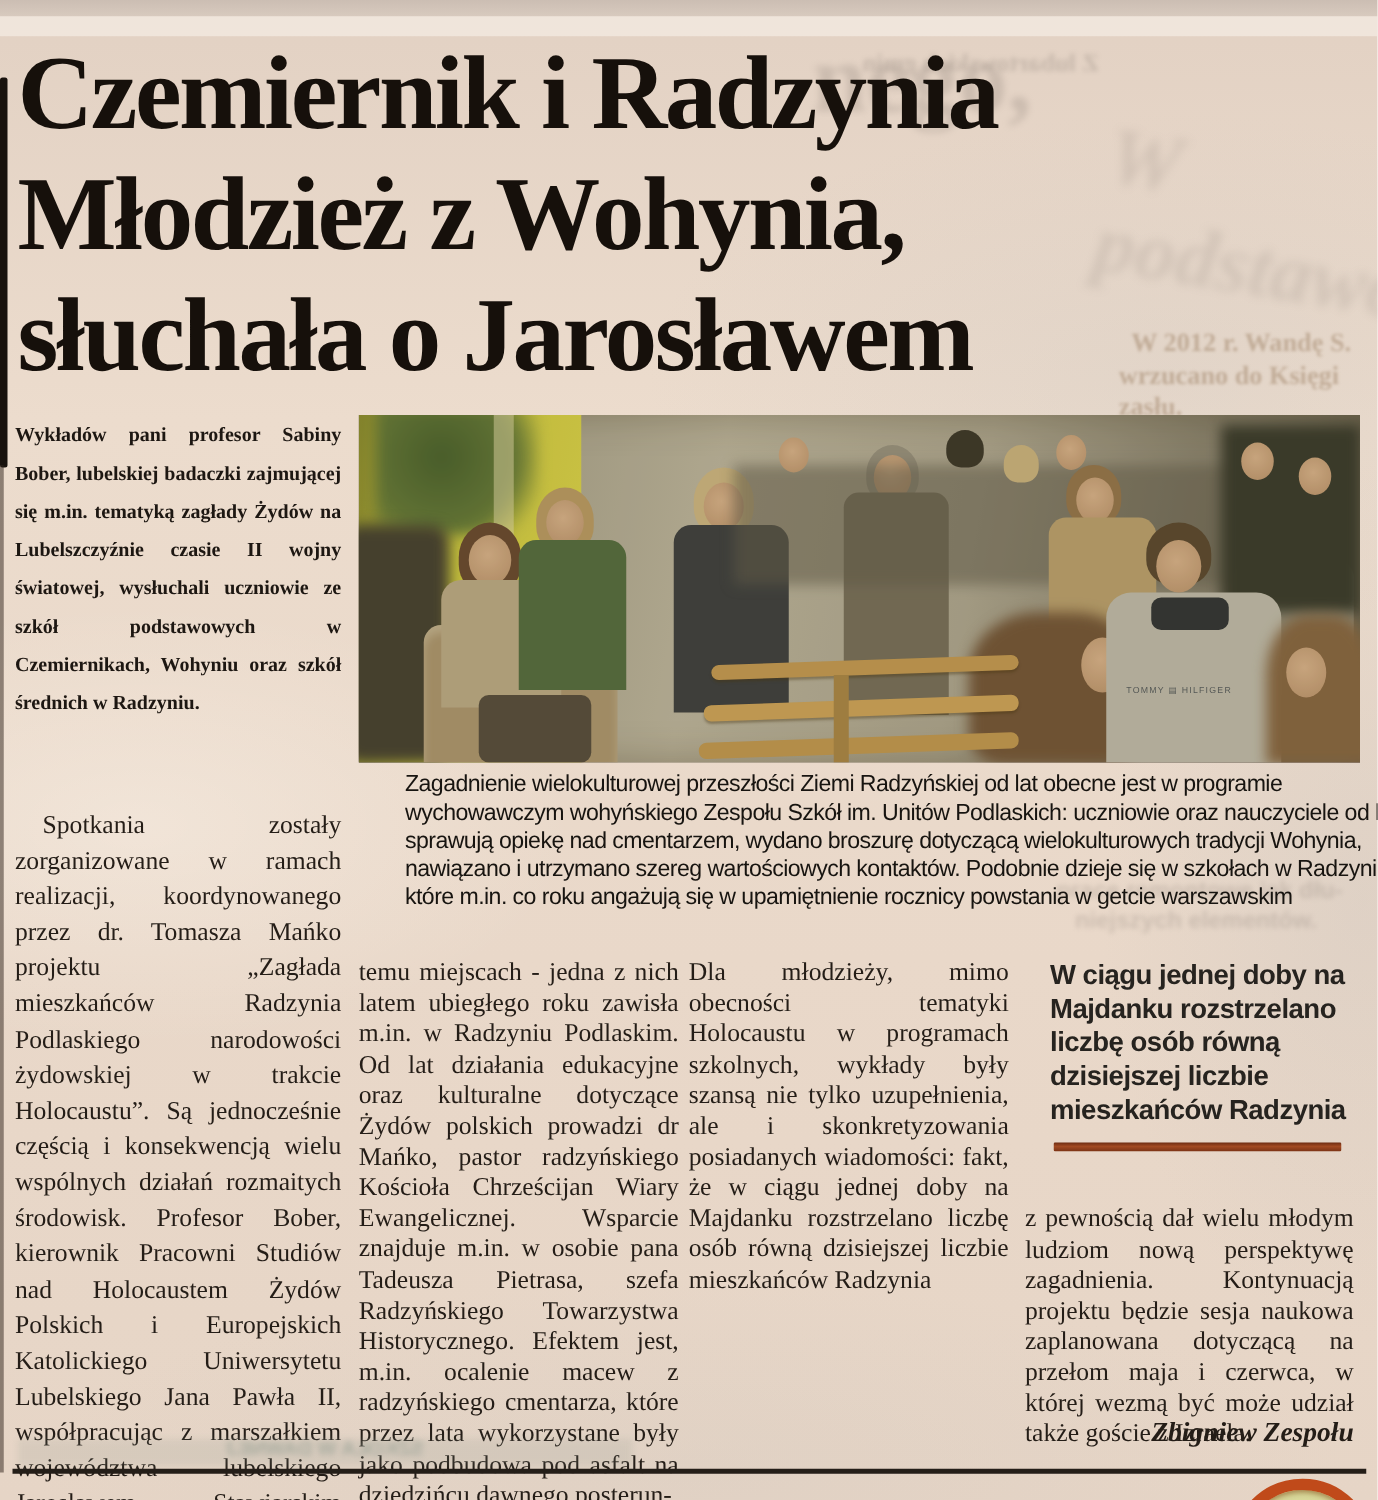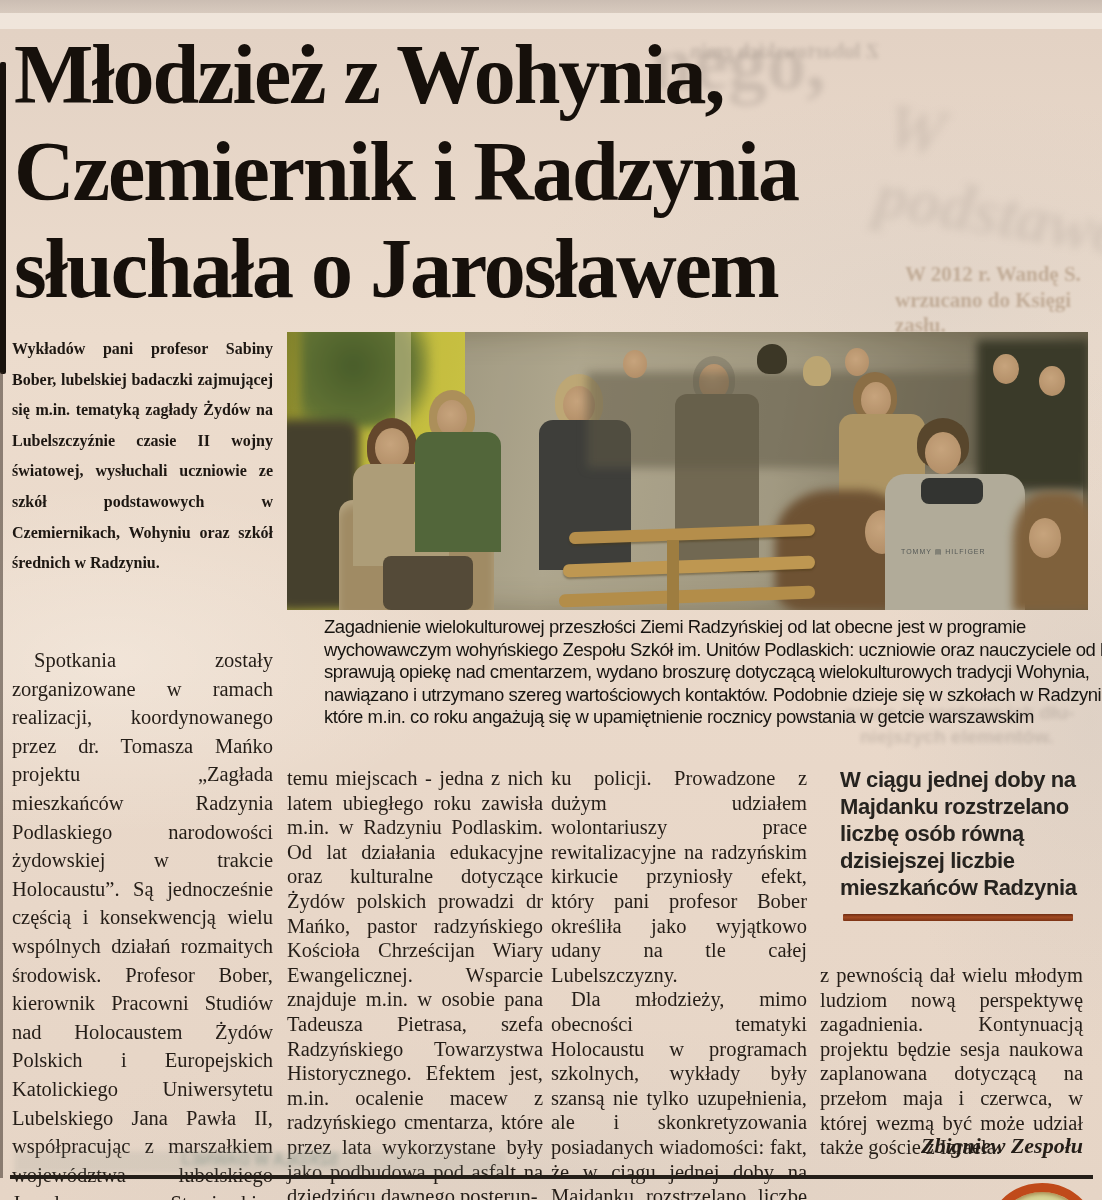--- a/index.html
+++ b/index.html
@@ -75,22 +75,22 @@
 
 <div class="abs ghost" style="left:690px;top:40px;font-size:20px;font-weight:bold;transform:scaleX(-1);">Z lubartowskich gmin</div>
 <div class="abs ghost" style="left:650px;top:18px;font-size:78px;font-weight:bold;opacity:.28;filter:blur(3px);">nego,</div>
 <div class="abs ghost" style="left:880px;top:110px;font-size:66px;font-style:italic;font-weight:bold;opacity:.20;filter:blur(4px);transform:rotate(9deg);width:260px;line-height:70px;">W podstawowej</div>
 <div class="abs ghost" style="left:905px;top:262px;font-size:21px;font-weight:bold;color:#a08468;opacity:.5;filter:blur(1.2px);">W 2012 r. Wandę S.</div>
 <div class="abs ghost" style="left:895px;top:288px;font-size:21px;font-weight:bold;color:#a08468;opacity:.5;filter:blur(1.2px);">wrzucano do Księgi zasłu.</div>
 <div class="abs ghost" style="left:845px;top:702px;font-size:19px;font-weight:bold;font-family:'Liberation Sans',sans-serif;opacity:.30;">prace remontowe jak dłu-</div>
 <div class="abs ghost" style="left:860px;top:726px;font-size:19px;font-weight:bold;font-family:'Liberation Sans',sans-serif;opacity:.30;">niejszych elementów.</div>
 
 <h1 class="abs headline" style="margin:0;">
+  <span>Czemiernik i Radzynia</span>
   <span>Młodzież z Wohynia,</span>
-  <span>Czemiernik i Radzynia</span>
   <span>słuchała o Jarosławem</span>
 </h1>
 
 <p class="col col1lead" style="margin:0;">Wykładów pani profesor Sabiny Bober, lubelskiej badaczki zajmującej się m.in. tematyką zagłady Żydów na Lubelszczyźnie czasie II wojny światowej, wysłuchali uczniowie ze szkół podstawowych w Czemiernikach, Wohyniu oraz szkół średnich w Radzyniu.</p>
 <p class="col col1p2" style="margin:0;">Spotkania zostały zorganizowane w ramach realizacji, koordynowanego przez dr. Tomasza Mańko projektu „Zagłada mieszkańców Radzynia Podlaskiego narodowości żydowskiej w trakcie Holocaustu”. Są jednocześnie częścią i konsekwencją wielu wspólnych działań rozmaitych środowisk. Profesor Bober, kierownik Pracowni Studiów nad Holocaustem Żydów Polskich i Europejskich Katolickiego Uniwersytetu Lubelskiego Jana Pawła II, współpracując z marszałkiem województwa lubelskiego Jarosławem Stawiarskim mocno zaangażowana jest w akcję upamiętniania nieistniejących społeczności żydowskich przez umieszczanie pamiątkowych tablic w odpowiednich ku</p>
 
 <div class="abs photo">
   <div class="abs" style="left:0;top:0;width:178px;height:278px;background:linear-gradient(100deg,#7f812a,#c6c23c 45%,#d6ce48);"></div>
   <div class="abs blob" style="left:14px;top:-8px;width:130px;height:104px;background:radial-gradient(circle at 40% 40%, #3c5628, #5a7034 60%, transparent 85%);"></div>
   <div class="abs" style="left:108px;top:0;width:16px;height:185px;background:#d9d2a4;opacity:.55;"></div>
@@ -136,21 +136,20 @@
   <div class="abs" style="left:276px;top:228px;width:252px;height:13px;background:#c59a55;border-radius:6px;transform:rotate(-2deg);box-shadow:0 2px 2px rgba(60,40,10,.4);"></div>
   <div class="abs" style="left:272px;top:258px;width:256px;height:13px;background:#b88e4c;border-radius:6px;transform:rotate(-2deg);"></div>
   <div class="abs" style="left:380px;top:208px;width:12px;height:70px;background:#a07c42;"></div>
   <div class="abs sepia"></div>
 </div>
 
 <div class="abs caption">Zagadnienie wielokulturowej przeszłości Ziemi Radzyńskiej od lat obecne jest w programie wychowawczym wohyńskiego Zespołu Szkół im. Unitów Podlaskich: uczniowie oraz nauczyciele od lat sprawują opiekę nad cmentarzem, wydano broszurę dotyczącą wielokulturowych tradycji Wohynia, nawiązano i utrzymano szereg wartościowych kontaktów. Podobnie dzieje się w szkołach w Radzyniu, które m.in. co roku angażują się w upamiętnienie rocznicy powstania w getcie warszawskim</div>
 
 <p class="col bodycol col2" style="margin:0;">temu miejscach - jedna z nich latem ubiegłego roku zawisła m.in. w Radzyniu Podlaskim. Od lat działania edukacyjne oraz kulturalne dotyczące Żydów polskich prowadzi dr Mańko, pastor radzyńskiego Kościoła Chrześcijan Wiary Ewangelicznej. Wsparcie znajduje m.in. w osobie pana Tadeusza Pietrasa, szefa Radzyńskiego Towarzystwa Historycznego. Efektem jest, m.in. ocalenie macew z radzyńskiego cmentarza, które przez lata wykorzystane były jako podbudowa pod asfalt na dziedzińcu dawnego posterun-</p>
 <div class="col bodycol col3">
-  <p>ku policji. Prowadzone z dużym udziałem wolontariuszy prace rewitalizacyjne na radzyńskim kirkucie przyniosły efekt, który pani profesor Bober określiła jako wyjątkowo udany na tle całej Lubelszczyzny.</p>
   <p>Dla młodzieży, mimo obecności tematyki Holocaustu w programach szkolnych, wykłady były szansą nie tylko uzupełnienia, ale i skonkretyzowania posiadanych wiadomości: fakt, że w ciągu jednej doby na Majdanku rozstrzelano liczbę osób równą dzisiejszej liczbie mieszkańców Radzynia</p>
 </div>
 
 <div class="abs pullquote">W ciągu jednej doby na
 Majdanku rozstrzelano
 liczbę osób równą
 dzisiejszej liczbie
 mieszkańców Radzynia</div>
 <div class="abs redrule"></div>
 

